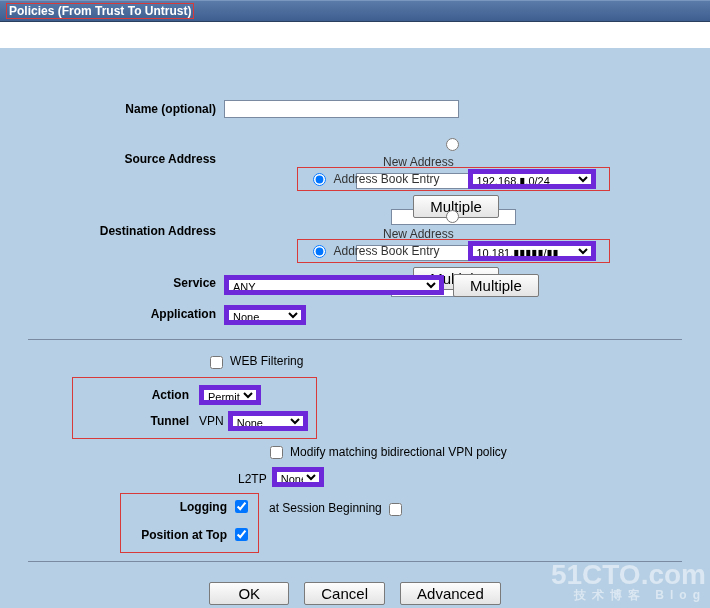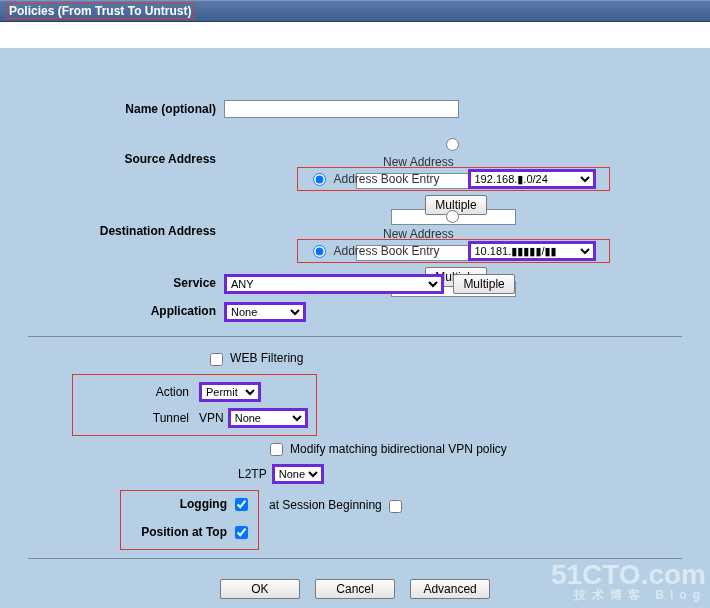--- a/index.html
+++ b/index.html
@@ -58,58 +58,58 @@
     background: #fff;
     height: 18px;
     padding: 1px 3px;
     font-size: 11px;
   }
   input[type="radio"], input[type="checkbox"] {
     margin: 0 4px 0 2px;
     vertical-align: middle;
   }
   select {
-    border: 3px solid #6d28d9;
+    border: 5px solid #6d28d9;
     background: #fff;
     height: 20px;
     font-size: 11px;
   }
   .btn {
     background: linear-gradient(#fdfdfd, #e4e4e4);
     border: 1px solid #7a7a7a;
     border-radius: 2px;
-    padding: 2px 5px;
-    font-size: 12px;
+    padding: 2px 16px;
+    font-size: 15px;
     color: #000;
     cursor: pointer;
     min-width: 62px;
   }
   .btn-wide { min-width: 80px; }
   .divider {
     border: none;
     border-top: 1px solid #7a8aa0;
     margin: 14px 0;
   }
   .addr-sub { display: flex; align-items: center; gap: 4px; margin-bottom: 5px; height:24px;flex-direction:column;}
   .addr-sub .radio-lbl { width: 140px; display:inline-block; color:#333; font-size:12px;}
   .red-box { border: 1px solid #d83a3a; padding:1px 13px; display:inline-flex; align-items:center; gap:4px;}
   .action-tunnel-box {
     border: 1px solid #d83a3a;
     display: inline-block;
     padding: 4px 2px 4px 0;
     margin-left: 44px;
   }
   .action-tunnel-box .sub-row { display:flex; align-items:center; padding:3px 6px 3px 0;}
-  .action-tunnel-box .sub-lbl { width:126px; text-align:right; font-weight:normal; padding-right:10px; font-size:12px;}
+  .action-tunnel-box .sub-lbl { width:126px; text-align:right; font-weight:bold; padding-right:10px; font-size:12px;}
   .logging-box {
     border: 1px solid #d83a3a;
     display: inline-block;
     padding: 2px 4px 6px 0;
   }
-  .logging-box .sub-row { display:flex; align-items:flex-end; padding:4px 2px;}
+  .logging-box .sub-row { display:flex; align-items:flex-start; padding:4px 2px;}
   .logging-box .sub-lbl { width:110px; text-align:right; font-weight:bold; padding-right:6px; font-size:12px;}
   .btn-row {
     text-align: center;
     padding: 14px 0;
   }
   .btn-row .btn { margin: 0 6px; }
   .watermark {
     position: absolute;
     right: 4px;
     bottom: 4px;

